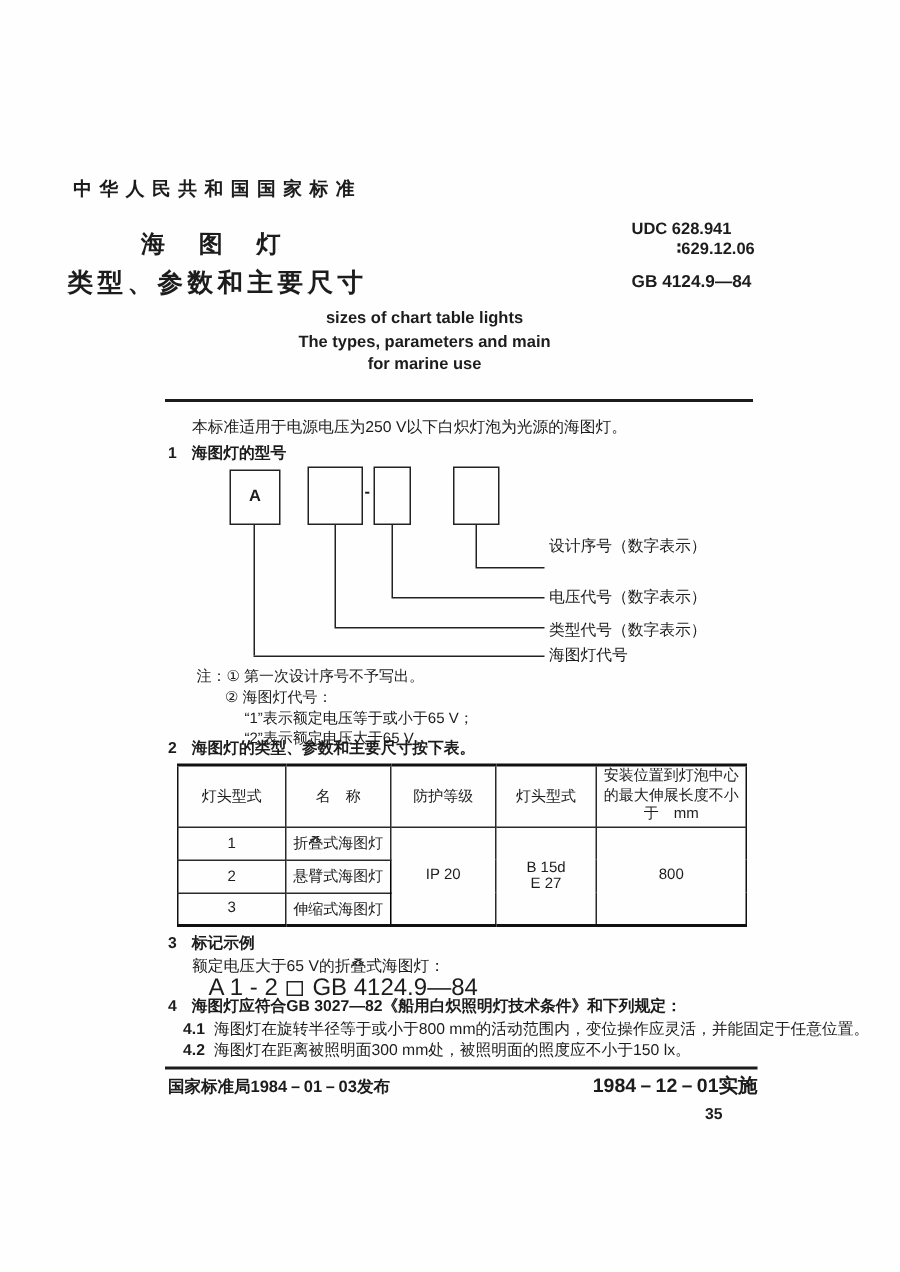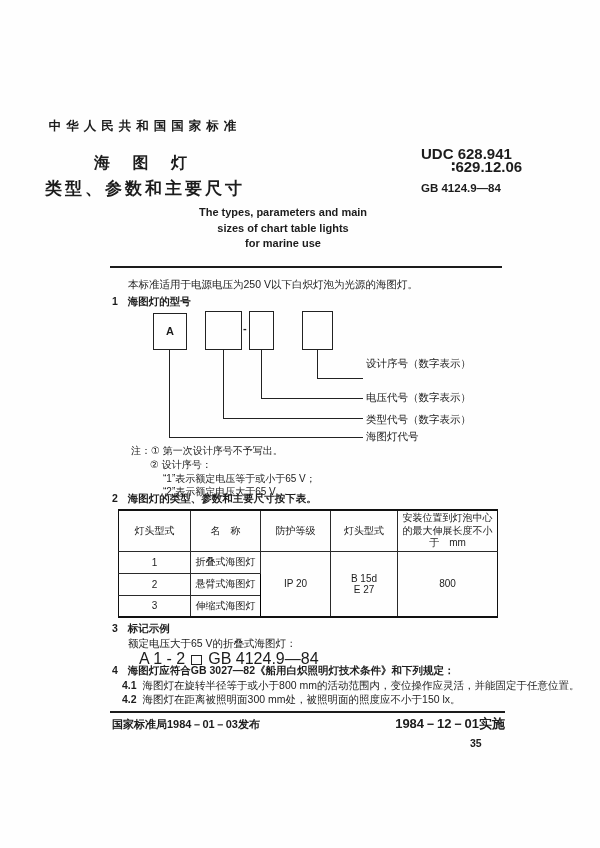--- a/index.html
+++ b/index.html
@@ -7,21 +7,21 @@
   body { font-family:"Liberation Sans","DejaVu Sans",sans-serif; color:#1c1c1c; }
   .page { position:relative; width:600px; height:848px; background:#fefefe; overflow:hidden; }
   .abs { position:absolute; }
   .center { width:600px; text-align:center; }
 
   .nat-std { top:118px; font-size:12.5px; font-weight:700; letter-spacing:5px; left:-155px; }
   .title-cn { top:153px; font-size:16px; font-weight:700; letter-spacing:9px; left:-155px; }
   .subtitle-cn { top:177px; font-size:17px; font-weight:700; letter-spacing:3px; left:-155px; }
   .en-block { top:205px; left:133px; width:300px; text-align:center; font-size:11px; font-weight:700; line-height:15.5px; }
 
-  .udc-block { left:421px; top:147px; font-size:15px; font-weight:700; line-height:13px; white-space:nowrap; }
+  .udc-block { left:421px; top:147px; font-size:11px; font-weight:700; line-height:13px; white-space:nowrap; }
   .udc-line2 { padding-left:30px; }
   .gb-no { left:421px; top:182px; font-size:11.5px; font-weight:700; white-space:nowrap; }
 
   .hrule { background:#1c1c1c; }
   .rule-top { left:110px; top:266px; width:392px; height:2px; }
   .rule-bottom { left:110px; top:711px; width:395px; height:2px; }
 
   .body-txt { font-size:10.5px; white-space:nowrap; }
   .scope { left:128px; top:278px; }
   .sec-head { font-size:10.5px; font-weight:700; white-space:nowrap; }
@@ -62,22 +62,22 @@
 </style>
 </head>
 <body>
 
 <div class="page">
 
   <div class="abs center nat-std">中华人民共和国国家标准</div>
   <div class="abs center title-cn">海 图 灯</div>
   <div class="abs center subtitle-cn">类型、参数和主要尺寸</div>
   <div class="abs en-block">
+    <div>sizes of chart table lights</div>
     <div>The types, parameters and main</div>
-    <div>sizes of chart table lights</div>
     <div>for marine use</div>
   </div>
   <div class="abs udc-block">
     <div>UDC  628.941</div>
     <div class="udc-line2">∶629.12.06</div>
   </div>
   <div class="abs gb-no">GB  4124.9—84</div>
 
   <div class="abs hrule rule-top"></div>
 
@@ -101,21 +101,21 @@
   <div class="abs dline" style="left:261px; top:398px; width:102px; height:1px;"></div>
   <div class="abs dline" style="left:317px; top:350px; width:1px; height:28px;"></div>
   <div class="abs dline" style="left:317px; top:378px; width:46px; height:1px;"></div>
 
   <div class="abs dlabel" style="left:366px; top:357px;">设计序号（数字表示）</div>
   <div class="abs dlabel" style="left:366px; top:391px;">电压代号（数字表示）</div>
   <div class="abs dlabel" style="left:366px; top:413px;">类型代号（数字表示）</div>
   <div class="abs dlabel" style="left:366px; top:430px;">海图灯代号</div>
 
   <div class="abs note-txt" style="left:131px; top:444px;">注：① 第一次设计序号不予写出。</div>
-  <div class="abs note-txt" style="left:150px; top:458px;">② 设计序号：</div>
+  <div class="abs note-txt" style="left:150px; top:458px;">② 海图灯代号：</div>
   <div class="abs note-txt" style="left:163px; top:472px;">“1”表示额定电压等于或小于65 V；</div>
   <div class="abs note-txt" style="left:163px; top:485px;">“2”表示额定电压大于65 V。</div>
 
   <div class="abs sec-head sec2">
     <span>2</span><span class="sec-title">海图灯的类型、参数和主要尺寸按下表。</span>
   </div>
 
   <table class="spec">
     <colgroup>
         <col style="width:72px">

